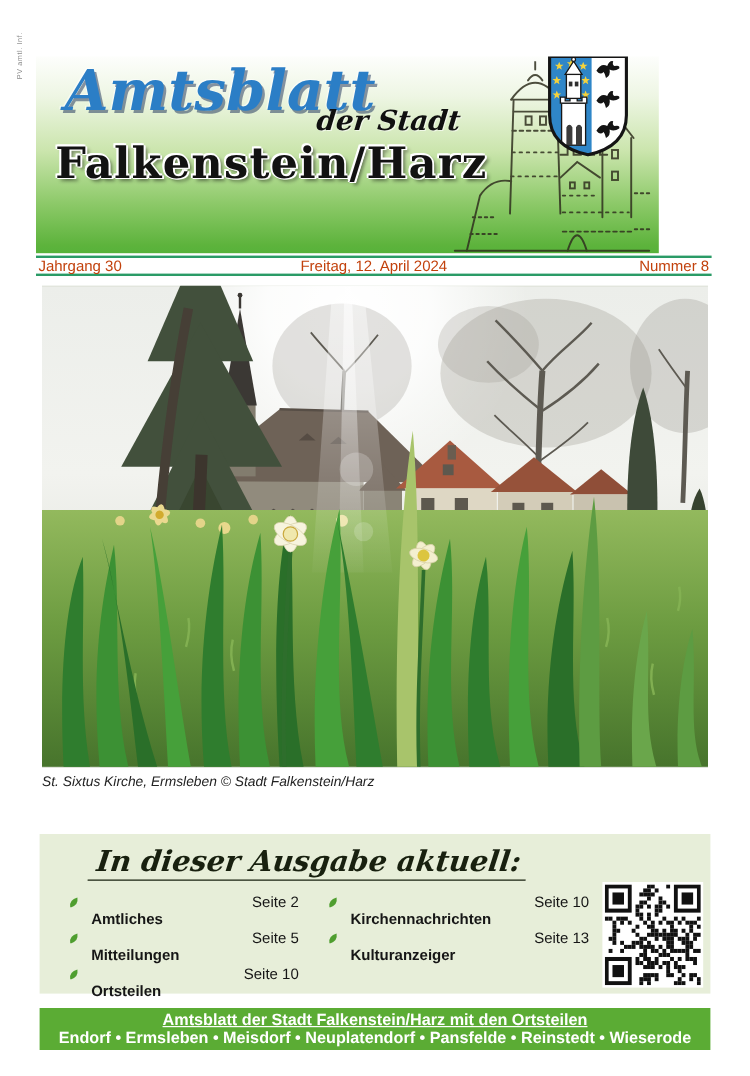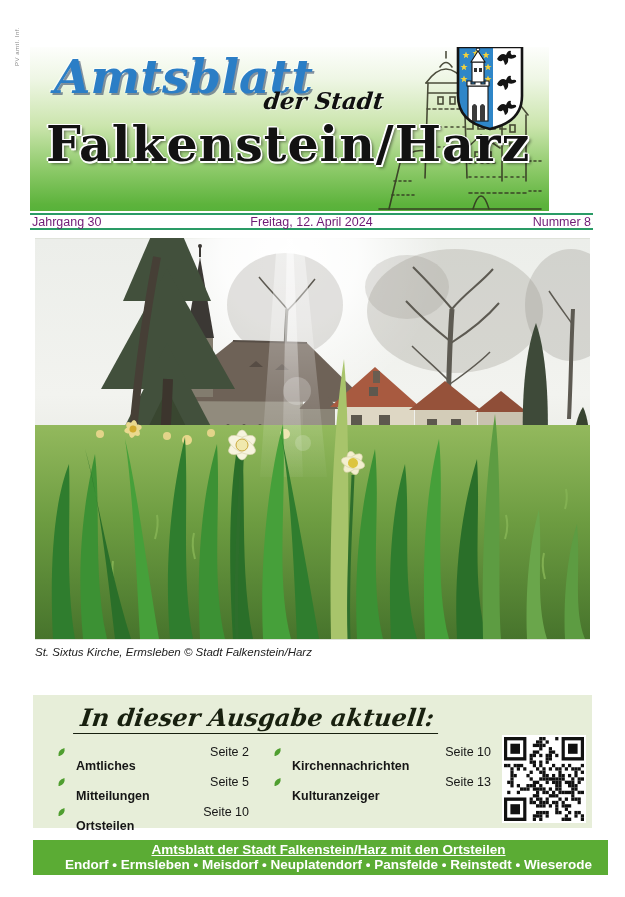--- a/index.html
+++ b/index.html
@@ -15,29 +15,29 @@
     background:linear-gradient(180deg,#fdfefc 0%,#eef6e4 20%,#cbe5ad 48%,#8cc968 75%,#5db33c 96%,#57b23a 100%);}
   .castle-art{position:absolute;right:2px;bottom:0;opacity:.85;}
   .coat{position:absolute;right:24px;top:-3px;}
   .title-main{position:absolute;left:24px;top:4px;font-family:"DejaVu Serif",serif;
     font-style:italic;font-weight:bold;font-size:47px;line-height:1.1;color:#2b7ec6;
     text-shadow:2px 2px 0 rgba(22,44,86,.5),-1px -1px 0 rgba(255,255,255,.55);}
   .title-suffix{position:absolute;left:234px;top:40px;font-family:"DejaVu Serif",serif;
     font-style:italic;font-weight:bold;font-size:23px;color:#101010;transform:skewX(-6deg);
     text-shadow:1px 1px 0 rgba(255,255,255,.6);}
   .title-city{position:absolute;left:16px;top:68px;font-family:"DejaVu Serif",serif;
-    font-weight:bold;font-size:49px;letter-spacing:1px;color:#121212;
+    font-weight:bold;font-size:36px;letter-spacing:1px;color:#121212;
     text-shadow:-1.5px 0 #fff,1.5px 0 #fff,0 -1.5px #fff,0 1.5px #fff,
                 -1.5px -1.5px #fff,1.5px 1.5px #fff,3px 3px 3px rgba(0,0,0,.45);}
 
   
   .issue-bar{position:absolute;left:30px;top:213px;width:563px;height:17px;
     border-top:2px solid #2a9b66;border-bottom:2px solid #2a9b66;
     display:flex;align-items:center;justify-content:space-between;
-    font-size:12.5px;color:#701a75;padding:0 2px;box-sizing:border-box;}
+    font-size:12.5px;color:#c2410c;padding:0 2px;box-sizing:border-box;}
   .issue-bar .mid{position:absolute;left:50%;transform:translateX(-50%);}
 
   
   .cover-photo{position:absolute;left:35px;top:238px;width:555px;height:402px;margin:0;
     overflow:hidden;background:#dfe3da;}
   .caption{position:absolute;left:35px;top:646px;font-size:11.5px;font-style:italic;color:#222;}
 
   
   .toc-box{position:absolute;left:33px;top:695px;width:559px;height:133px;background:#e7eed9;}
   .toc-title{position:absolute;left:0;right:110px;top:8px;text-align:center;
@@ -47,21 +47,21 @@
   .toc-grid{position:absolute;left:24px;top:46px;display:grid;
     grid-template-columns:192px 218px;column-gap:24px;row-gap:9px;}
   .toc-item{display:flex;align-items:center;height:21px;cursor:pointer;}
   .leaf{width:9px;display:flex;margin-right:10px;}
   .toc-label{flex:1;font-weight:bold;font-size:12.5px;color:#161616;margin-top:28px;}
   .toc-page{font-size:12.5px;color:#161616;white-space:nowrap;}
   .qr{position:absolute;left:469px;top:40px;background:#fff;padding:2px;}
 
   
   .footer-bar{position:absolute;left:33px;top:840px;width:559px;background:#5bac34;
-    color:#fff;text-align:center;padding:2px 0 3px 16px;}
+    color:#fff;text-align:center;padding:2px 0 3px 0;}
   .footer-line1{font-size:13.5px;font-weight:bold;text-decoration:underline;line-height:15px;}
   .footer-line2{font-size:13.5px;font-weight:bold;line-height:15px;}
 </style>
 </head>
 <body>
 
 <div class="page">
 
   <div class="postal-note">PV amtl. Inf.</div>
 

